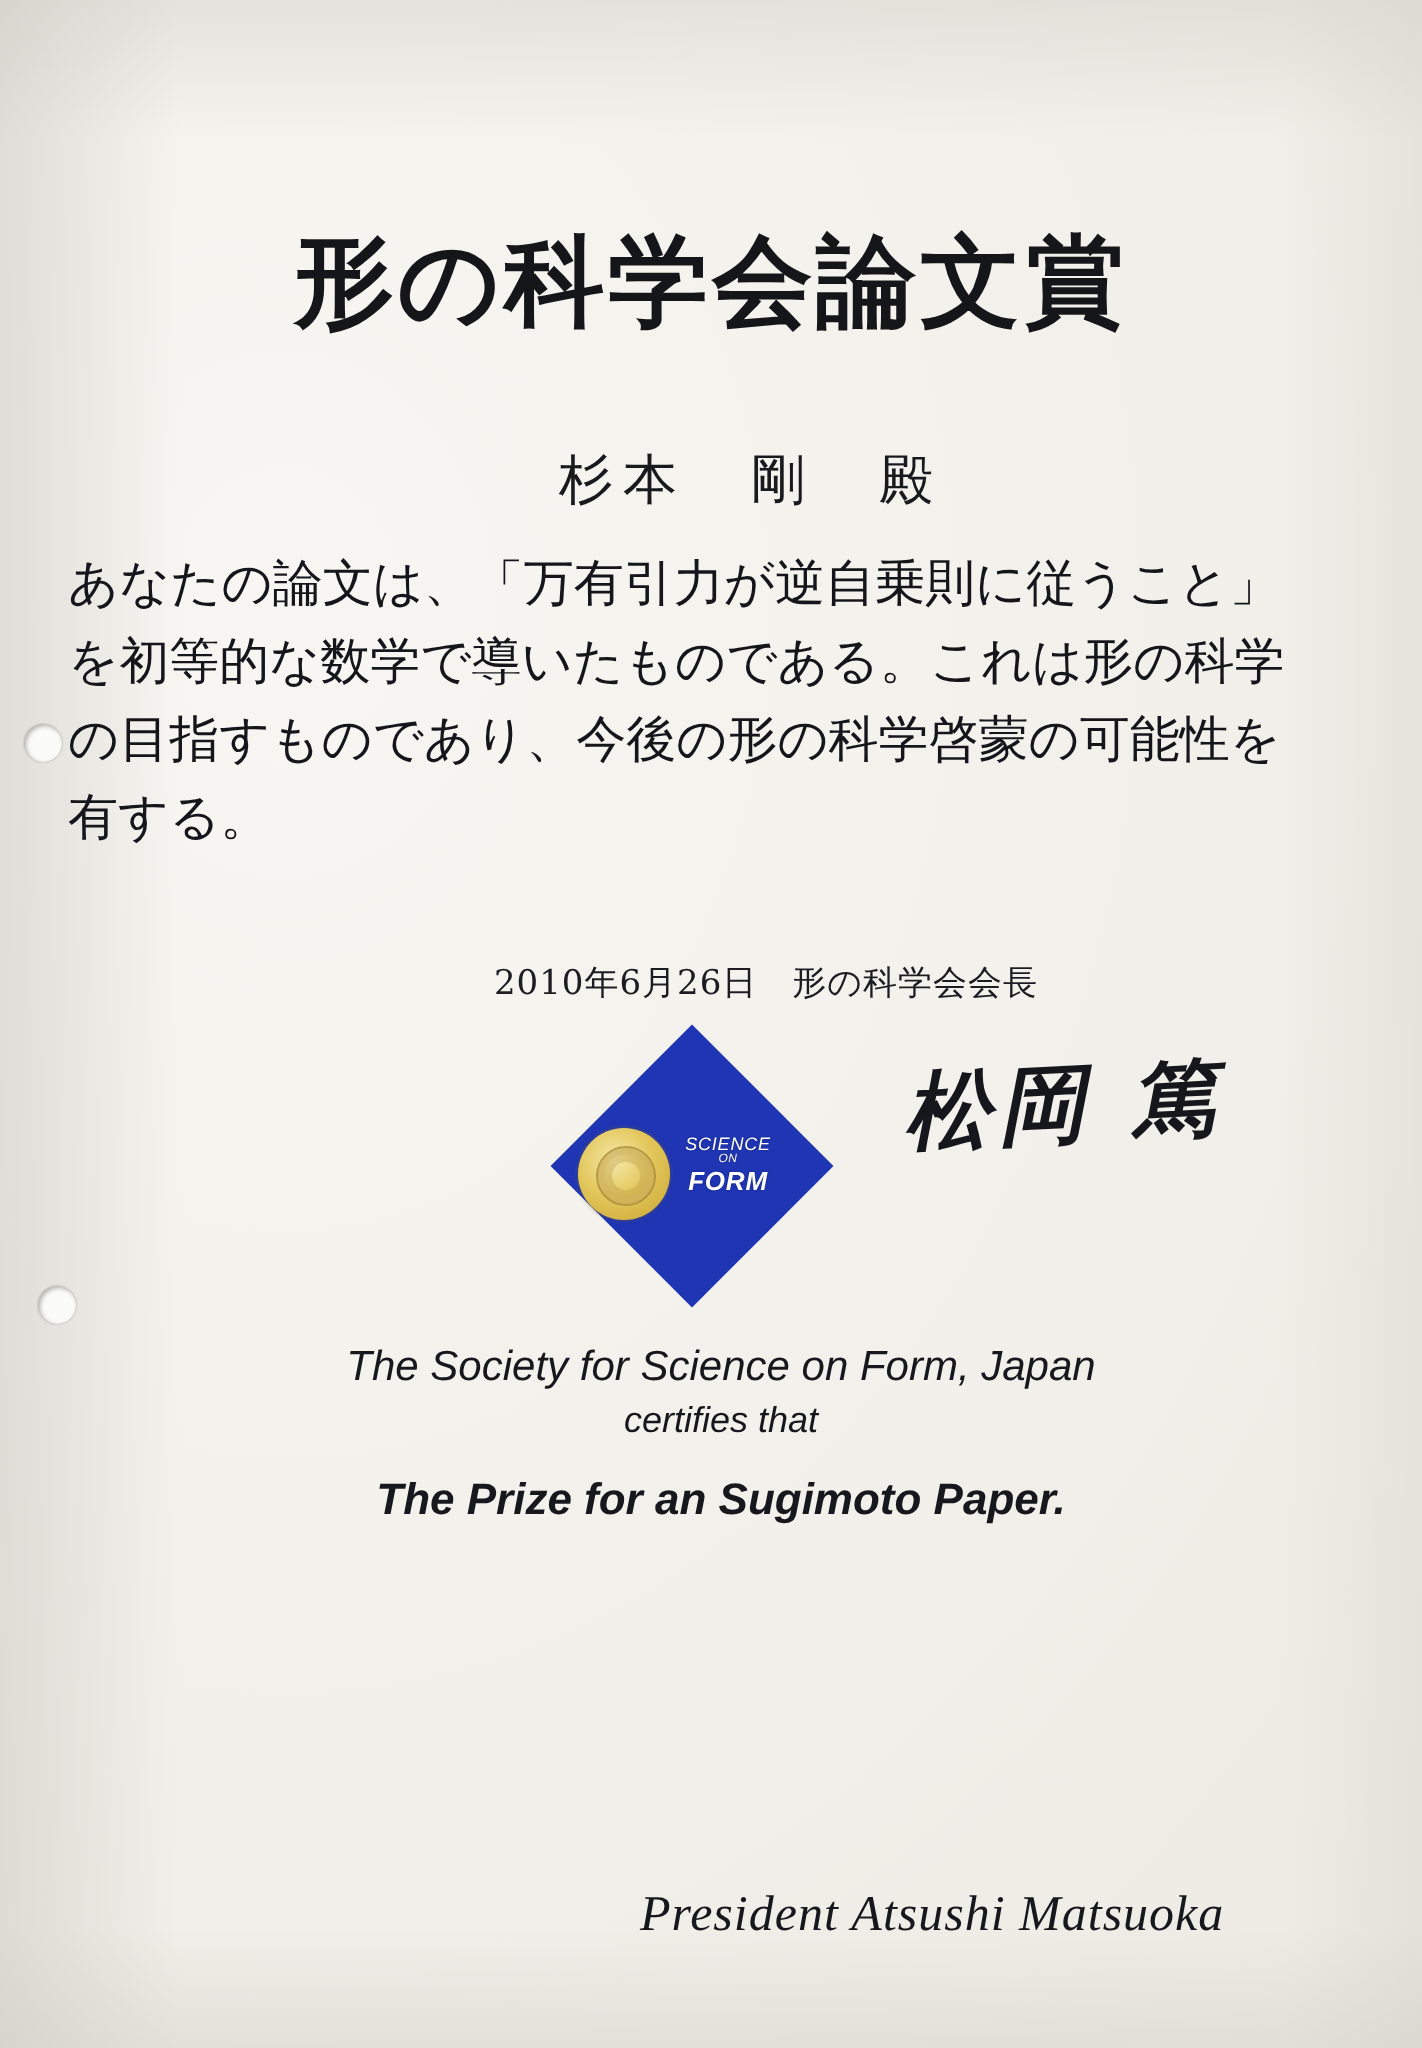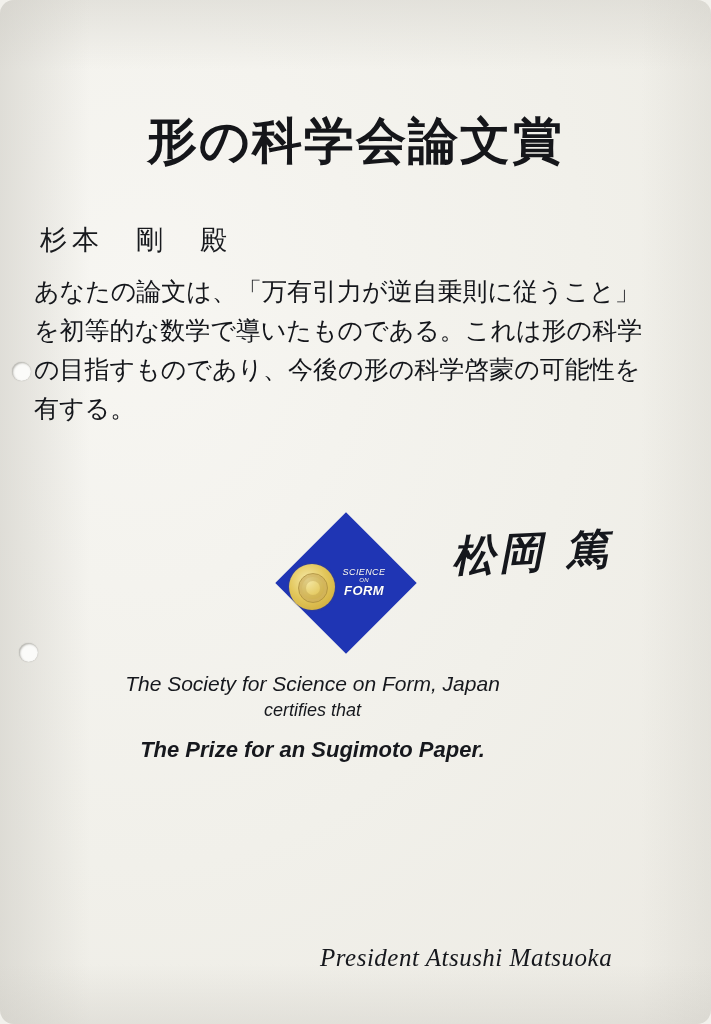--- a/index.html
+++ b/index.html
@@ -14,21 +14,20 @@
     overflow: hidden;
   }
   .page {
     position: relative;
     width: 711px;
     height: 1024px;
     background:
       radial-gradient(ellipse at 20% 30%, #f7f6f2 0%, #f1f0ea 55%, #eceae3 100%);
     box-sizing: border-box;
     overflow: hidden;
-    border-radius: 14px;
   }
   
   .paper-shade-left {
     position: absolute;
     left: 0; top: 0;
     width: 90px; height: 100%;
     background: linear-gradient(to right, rgba(205,203,196,0.55), rgba(255,255,255,0));
     pointer-events: none;
   }
   .paper-shade-top {
@@ -77,21 +76,21 @@
     font-size: 50px;
     letter-spacing: 2px;
     color: #15161a;
   }
 
   .recipient {
     position: absolute;
     top: 222px;
     left: 0;
     width: 711px;
-    text-align: left;
+    text-align: center;
     padding-left: 40px;
     box-sizing: border-box;
     font-family: "DejaVu Serif", "Liberation Serif", serif;
     font-size: 27px;
     letter-spacing: 5px;
     color: #181a1e;
   }
 
   .body-jp {
     position: absolute;
@@ -193,20 +192,21 @@
   }
 
   .english {
     position: absolute;
     top: 672px;
     left: 0;
     width: 625px;
     text-align: center;
     font-family: "Liberation Sans", sans-serif;
     color: #16181d;
+    padding-left: 48px;
   }
   .en-line { margin: 0 0 4px 0; }
   .en-society { font-size: 21px; font-style: italic; }
   .en-certifies { font-size: 18px; font-style: italic; margin-top: 4px; }
   .en-name {
     font-size: 22px;
     font-weight: bold;
     font-style: italic;
     margin-top: 14px;
   }
@@ -256,20 +256,21 @@
 
   <div class="recipient">杉本　剛　殿</div>
 
   <div class="body-jp">
     <p>あなたの論文は、「万有引力が逆自乗則に従うこと」</p>
     <p>を初等的な数学で導いたものである。これは形の科学</p>
     <p>の目指すものであり、今後の形の科学啓蒙の可能性を</p>
     <p>有する。</p>
   </div>
 
+  <div class="date-jp">2010年6月26日　形の科学会会長</div>
 
   <div class="logo">
     <div class="logo-diamond"></div>
     <div class="logo-circle"></div>
     <div class="logo-text">
       <span class="l1">SCIENCE</span>
       <span class="l2">ON</span>
       <span class="l3">FORM</span>
     </div>
   </div>

